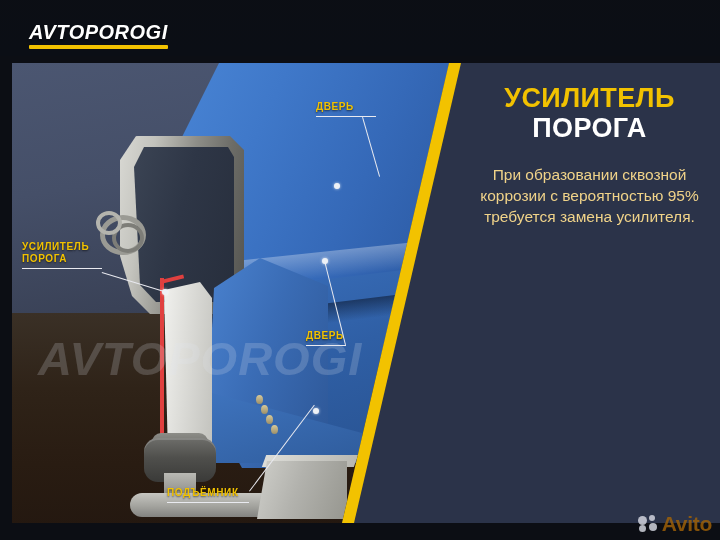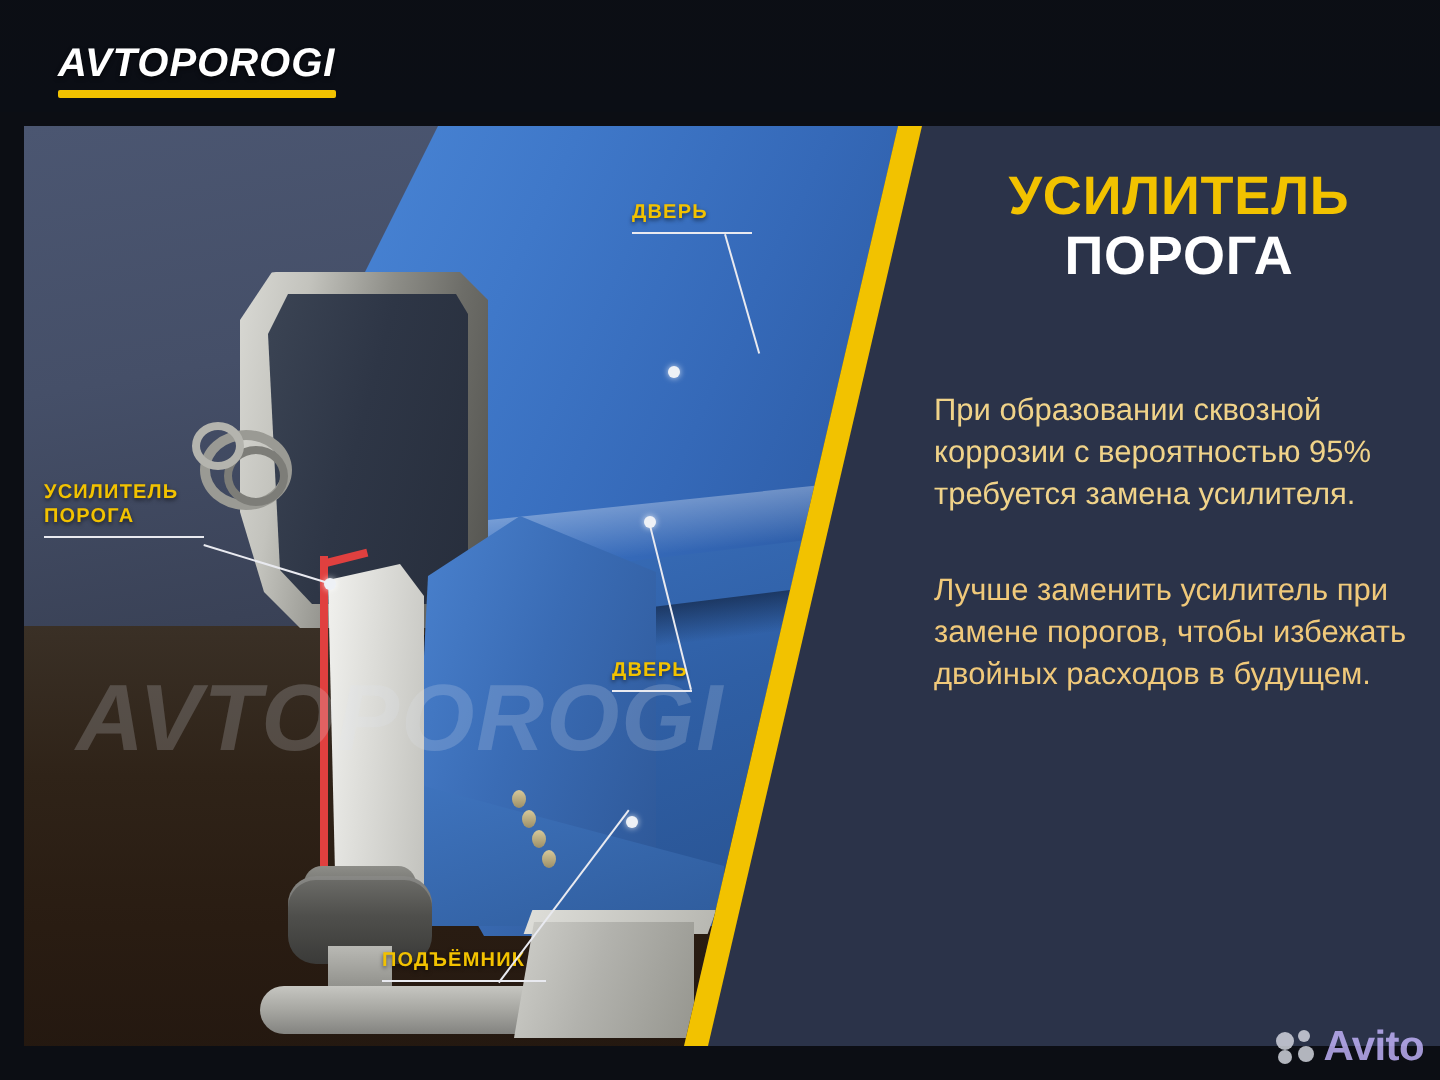--- a/index.html
+++ b/index.html
@@ -132,33 +132,33 @@
   .watermark{position:absolute;left:26px;top:268px;z-index:4;
     font-size:47px;font-weight:bold;font-style:italic;letter-spacing:1px;
     color:rgba(226,232,242,.20);white-space:nowrap;pointer-events:none;}
 
   
   .rightcol{position:absolute;left:455px;top:20px;width:245px;z-index:6;}
   .ttl{font-size:27px;font-weight:bold;letter-spacing:.4px;line-height:30px;text-align:center;}
   .ttl .a{color:#f2c200;display:block;}
   .ttl .b{color:#ffffff;display:block;}
   .para{font-size:15.5px;line-height:21px;}
-  .p1{color:#f0d389;margin-top:52px;}
+  .p1{color:#f0d389;margin-top:21px;text-align:center;}
   .p2{color:#ffffff;margin-top:27px;}
   .p3{color:#f0c97a;margin-top:27px;}
 
   
   .avito{position:absolute;right:8px;bottom:6px;z-index:8;display:flex;align-items:center;gap:4px;opacity:.82;}
   .avito .dots{position:relative;width:20px;height:17px;}
   .avito .dots i{position:absolute;border-radius:50%;background:#d7dae3;display:block;}
   .avito .d1{width:9px;height:9px;left:0;top:1px;}
   .avito .d2{width:6px;height:6px;left:11px;top:0;}
   .avito .d3{width:7px;height:7px;left:1px;top:10px;}
   .avito .d4{width:8px;height:8px;left:11px;top:8px;}
-  .avito .w{font-size:21px;font-weight:bold;color:#c4b5fd;line-height:1;letter-spacing:-.3px;}
+  .avito .w{font-size:21px;font-weight:bold;color:#a16207;line-height:1;letter-spacing:-.3px;}
 </style>
 </head>
 <body>
 
 <div id="stage">
 
   <div class="topband"></div>
   <div class="logo">
     <div class="logo-text">AVTOPOROGI</div>
     <div class="logo-bar"></div>
@@ -226,34 +226,33 @@
     <div class="lead" style="left:90px;top:209px;width:66px;transform:rotate(17deg);"></div>
     <div class="dot" style="left:150px;top:226px;"></div>
 
     <div class="callout" style="left:294px;top:267px;width:40px;">
       <div class="txt">ДВЕРЬ</div>
       <div class="rule"></div>
     </div>
     <div class="lead" style="left:333px;top:282px;width:86px;transform:rotate(-104deg);"></div>
     <div class="dot" style="left:310px;top:195px;"></div>
 
-    <div class="callout" style="left:155px;top:412px;width:82px;margin-left:24px;">
+    <div class="callout" style="left:155px;top:424px;width:82px;">
       <div class="txt">ПОДЪЁМНИК</div>
       <div class="rule"></div>
     </div>
     <div class="lead" style="left:237px;top:428px;width:108px;transform:rotate(-53deg);"></div>
     <div class="dot" style="left:301px;top:345px;"></div>
 
     <div class="rightcol">
       <div class="ttl">
         <span class="a">УСИЛИТЕЛЬ</span>
         <span class="b">ПОРОГА</span>
       </div>
       <div class="para p1">При образовании сквозной коррозии с вероятностью 95% требуется замена усилителя.</div>
-      <div class="para p3">Лучше заменить усилитель при замене порогов, чтобы избежать двойных расходов в будущем.</div>
     </div>
   </div>
 
   <div class="avito">
     <span class="dots">
       <i class="d1"></i>
         <i class="d2"></i>
         <i class="d3"></i>
         <i class="d4"></i>
     </span>

